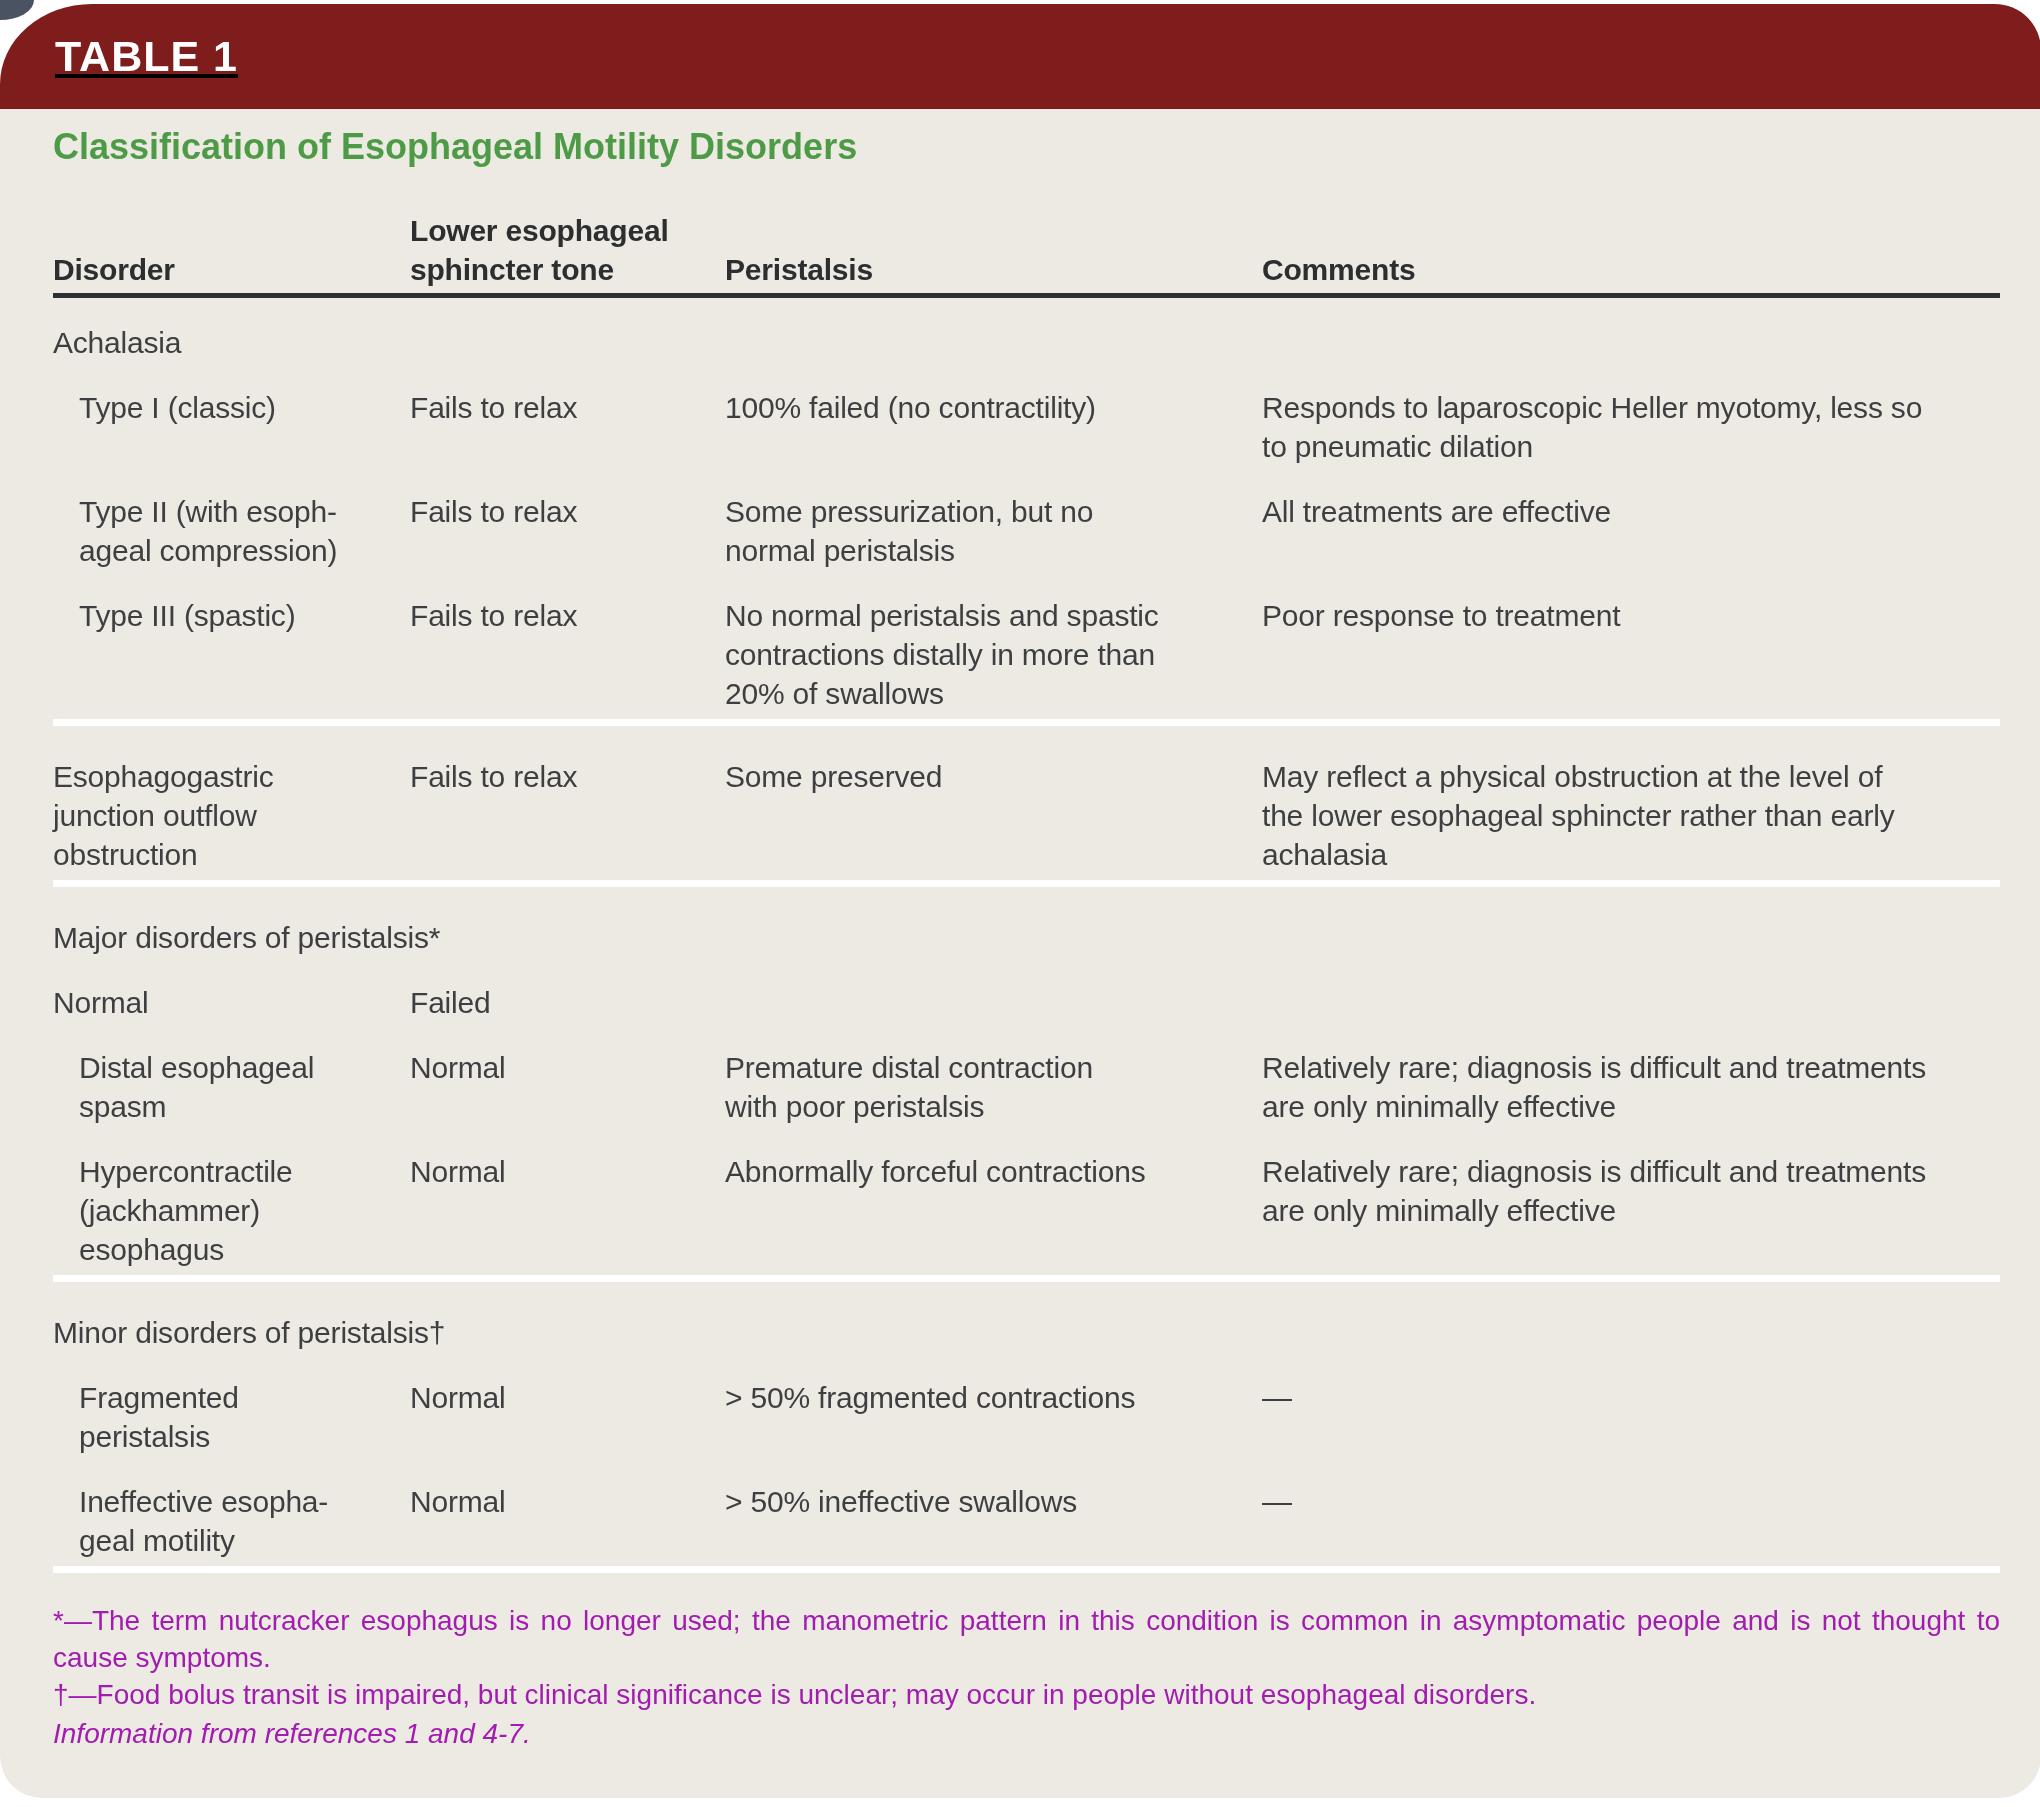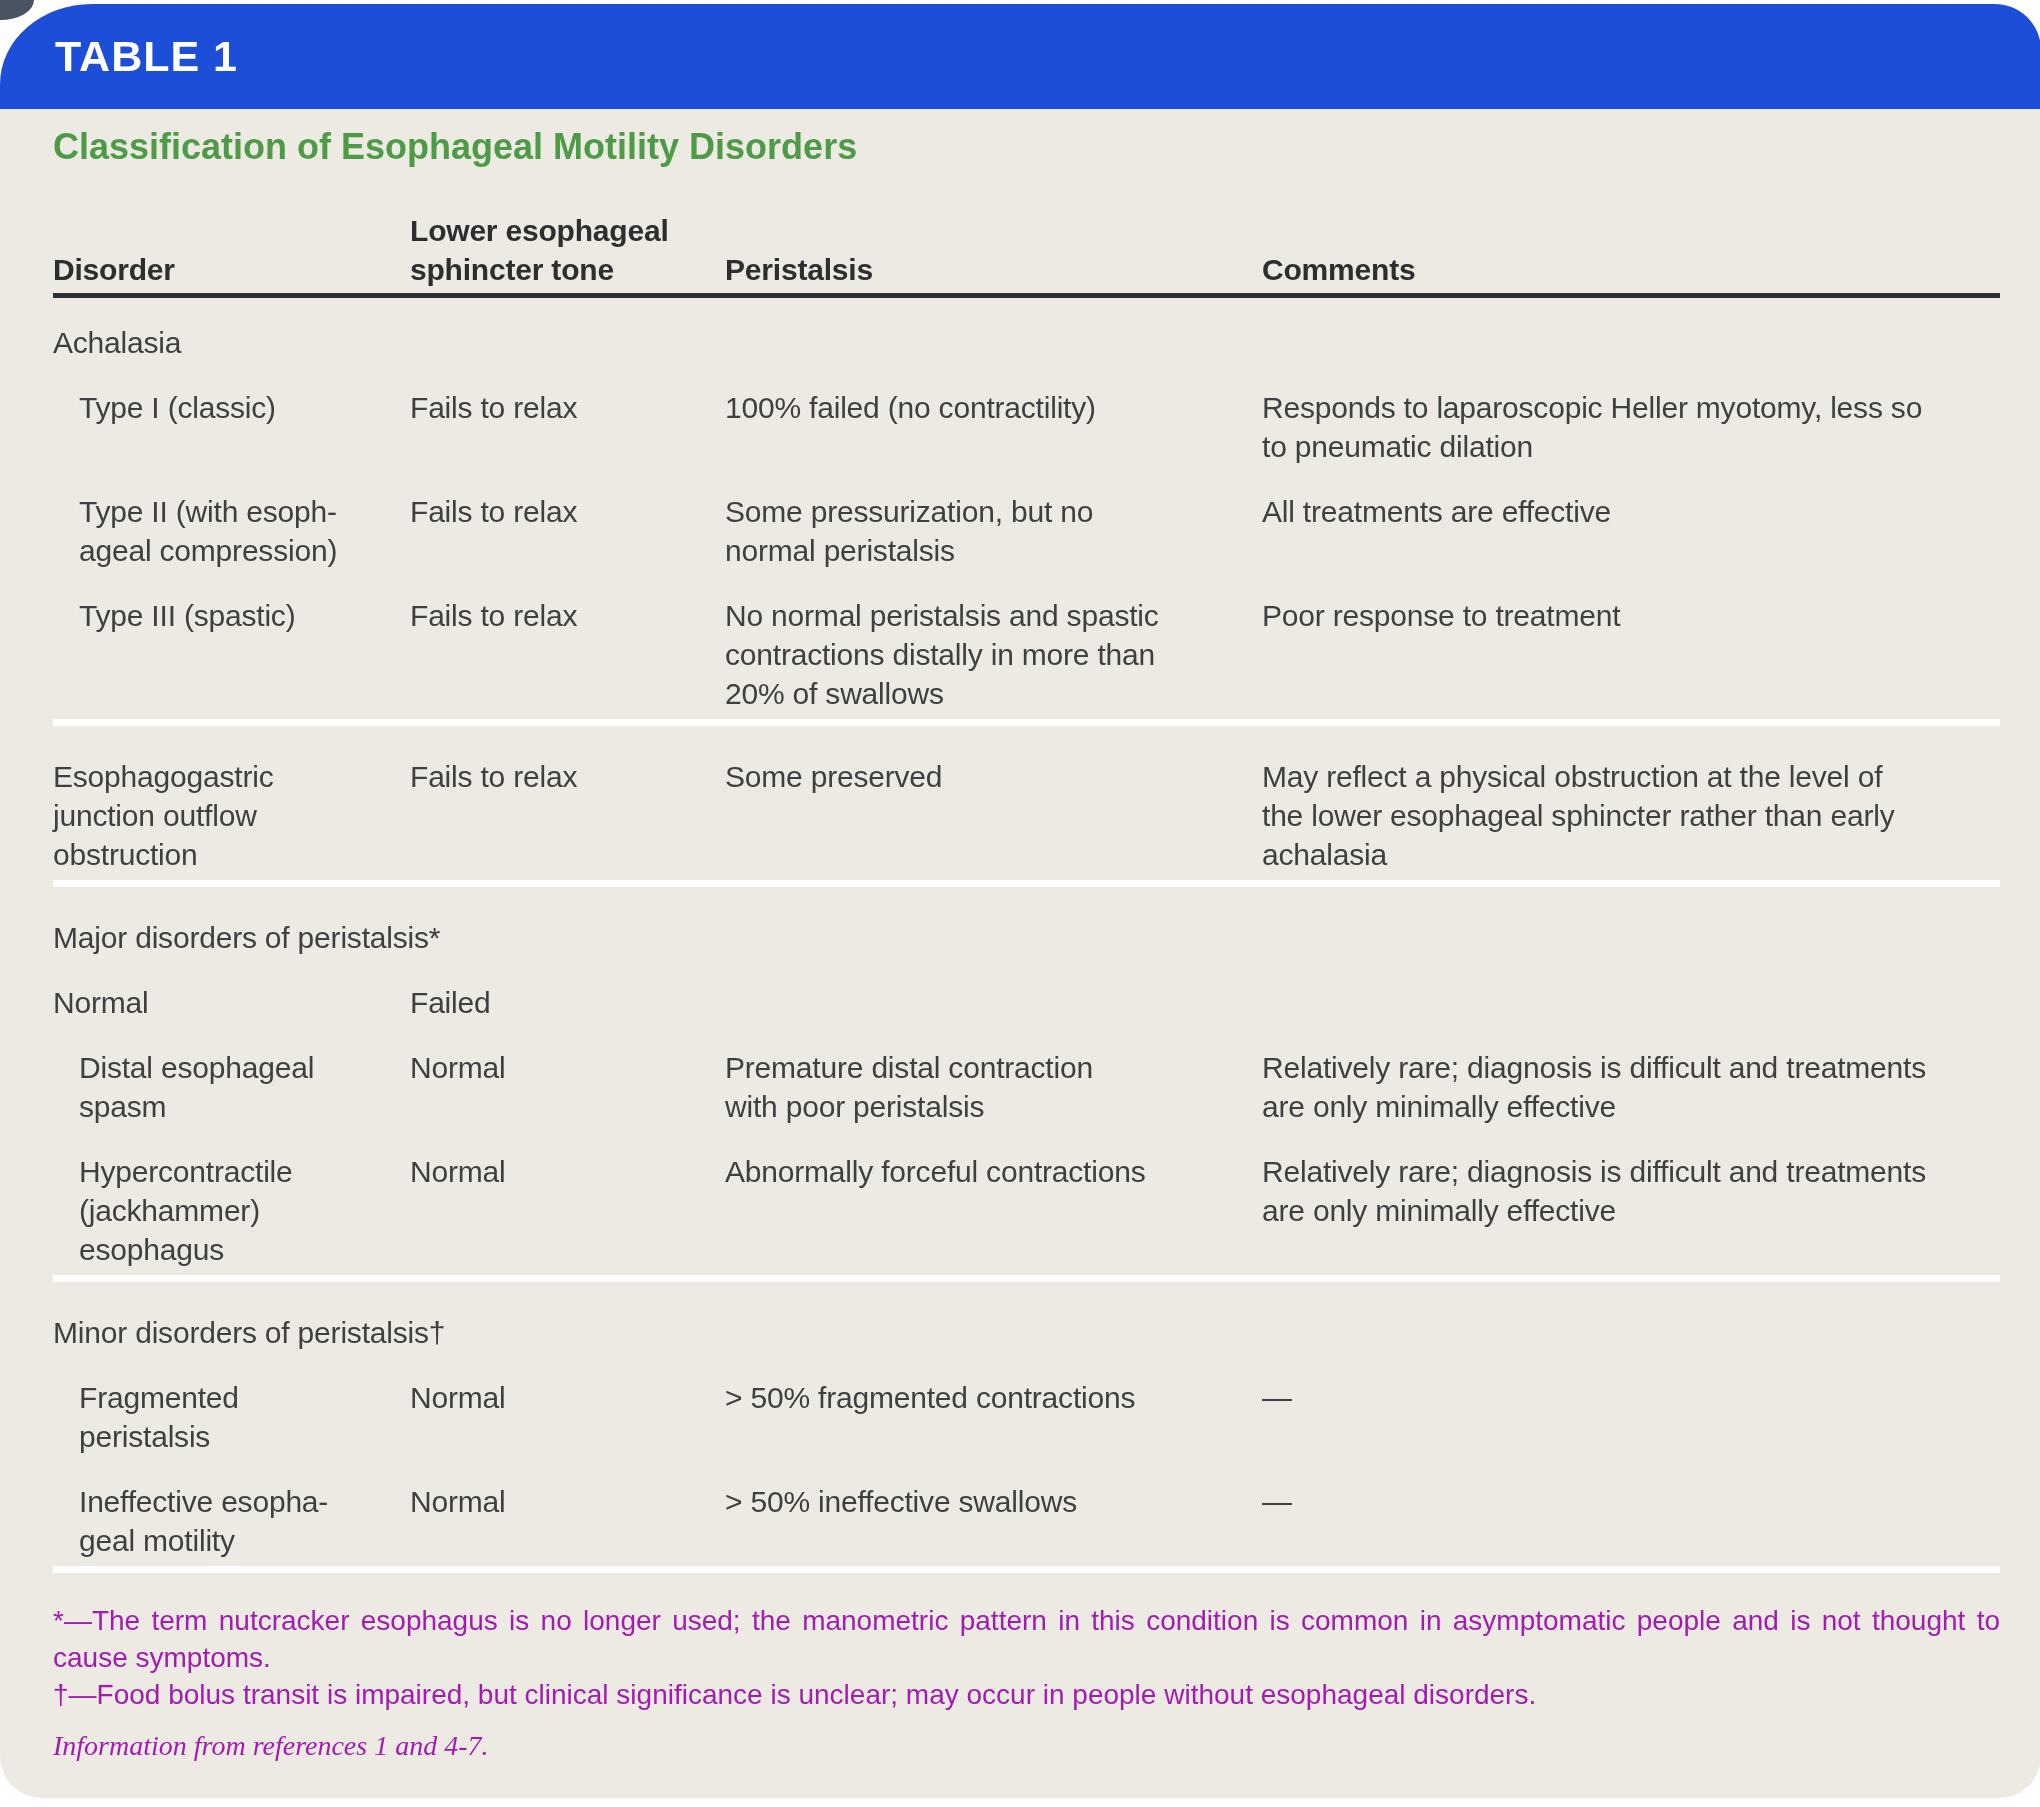--- a/index.html
+++ b/index.html
@@ -2,23 +2,23 @@
 <html><head>
 <meta charset="utf-8">
 <style>
   html,body { margin:0; padding:0; background:#ffffff; }
   body { font-family:"Liberation Sans", sans-serif; }
   .page { position:relative; width:2041px; height:1808px; background:#ffffff; overflow:hidden; }
 
   
   .banner {
     position:absolute; top:4px; left:0; width:2041px; height:105px;
-    background:#1d4ed8;
+    background:#7f1d1d;
     border-radius:92px 46px 0 0 / 80px 46px 0 0;
-    display:flex; align-items:center;
+    display:flex; align-items:center;text-decoration:underline;
   }
   .banner-label { color:#ffffff; font-size:43px; font-weight:700; padding-left:55px; letter-spacing:1px; }
   .corner-fold {
     position:absolute; top:0; left:0; width:34px; height:20px;
     background:#4a5361; border-bottom-right-radius:100% 100%;
   }
 
   
   .card {
     position:absolute; top:109px; left:0; width:2041px; height:1689px;
@@ -41,21 +41,21 @@
   .indent { padding-left:26px; }
 
   .section-header { margin-top:12px; }
   .section-header.first { margin-top:25px; }
 
   .separator { height:7px; background:#ffffff; margin:6px 0 31px 0; }
   .separator.pre-foot { margin-bottom:29px; }
 
   .footnotes { color:#a21caf; font-size:28px; line-height:37px; letter-spacing:0; }
   .fn { margin:0; text-align:justify; }
-  .source { margin:14px 0 0 0; font-style:italic;font-family:Liberation Serif, serif; }
+  .source { margin:2px 0 0 0; font-style:italic; }
 </style>
 </head>
 <body>
 
 <div class="page">
 
   <div class="corner-fold"></div>
 
   <div class="banner">
     <span class="banner-label">TABLE 1</span>

